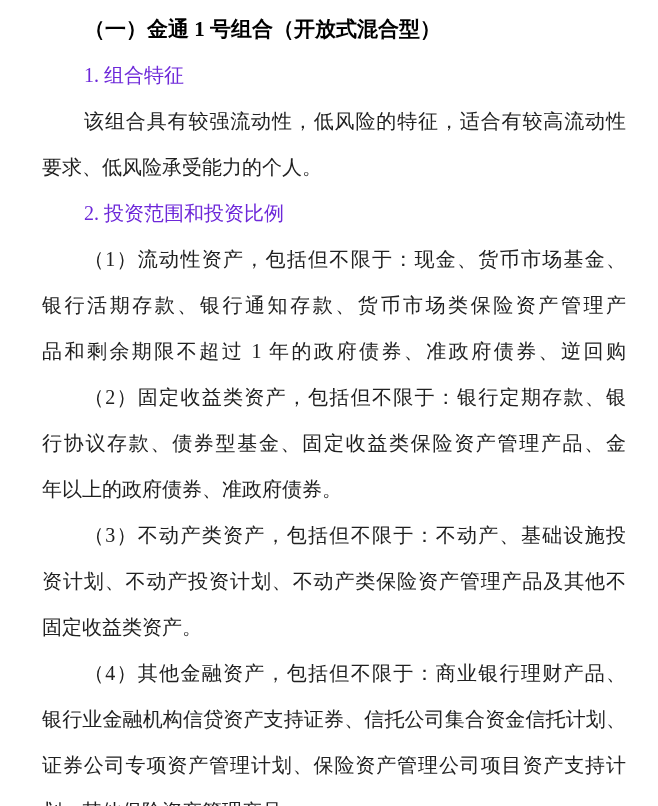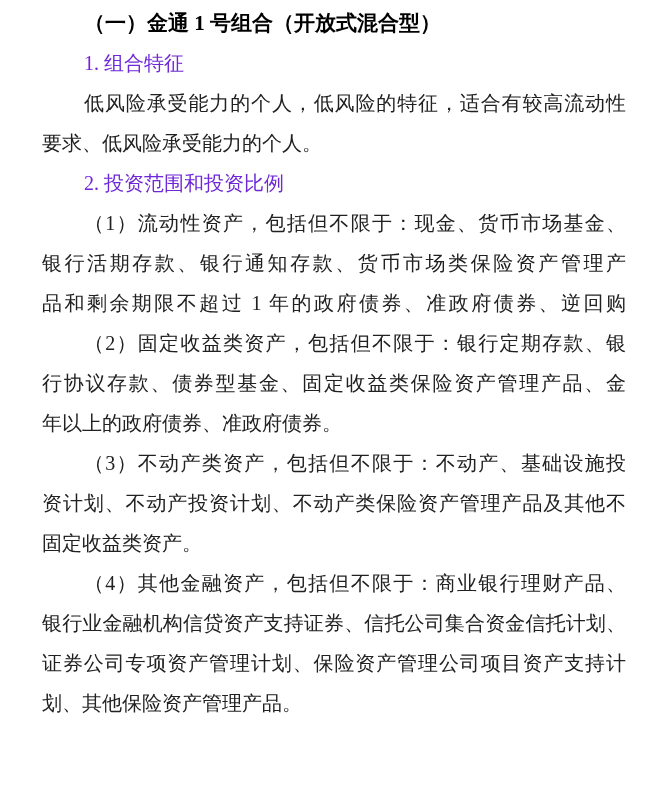--- a/index.html
+++ b/index.html
@@ -18,20 +18,21 @@
     background: #ffffff;
   }
   .line {
     height: 40px;
     line-height: 40px;
     font-size: 20px;
     color: #212121;
     text-align: left;
     white-space: normal;
     overflow: visible;
+    margin-top: 6px;
   }
   .just {
     text-align: justify;
     text-align-last: justify;
     text-justify: inter-character;
   }
   .indent { text-indent: 42px; }
   .title {
     font-weight: bold;
     color: #000000;
@@ -41,21 +42,21 @@
 </style>
 </head>
 <body>
 
 <div class="page">
 
   <div class="line title indent">（一）金通 1 号组合（开放式混合型）</div>
 
   <div class="line heading indent">1. 组合特征</div>
 
-  <div class="line just indent">低风险承受能力的个人，低风险的特征，适合有较高流动性</div>
+  <div class="line just indent">该组合具有较强流动性，低风险的特征，适合有较高流动性</div>
   <div class="line">要求、低风险承受能力的个人。</div>
 
   <div class="line heading indent">2. 投资范围和投资比例</div>
 
   <div class="line just indent">（1）流动性资产，包括但不限于：现金、货币市场基金、</div>
   <div class="line just">银行活期存款、银行通知存款、货币市场类保险资产管理产</div>
   <div class="line just">品和剩余期限不超过 1 年的政府债券、准政府债券、逆回购</div>
 
   <div class="line just indent">（2）固定收益类资产，包括但不限于：银行定期存款、银</div>
   <div class="line just">行协议存款、债券型基金、固定收益类保险资产管理产品、金</div>

